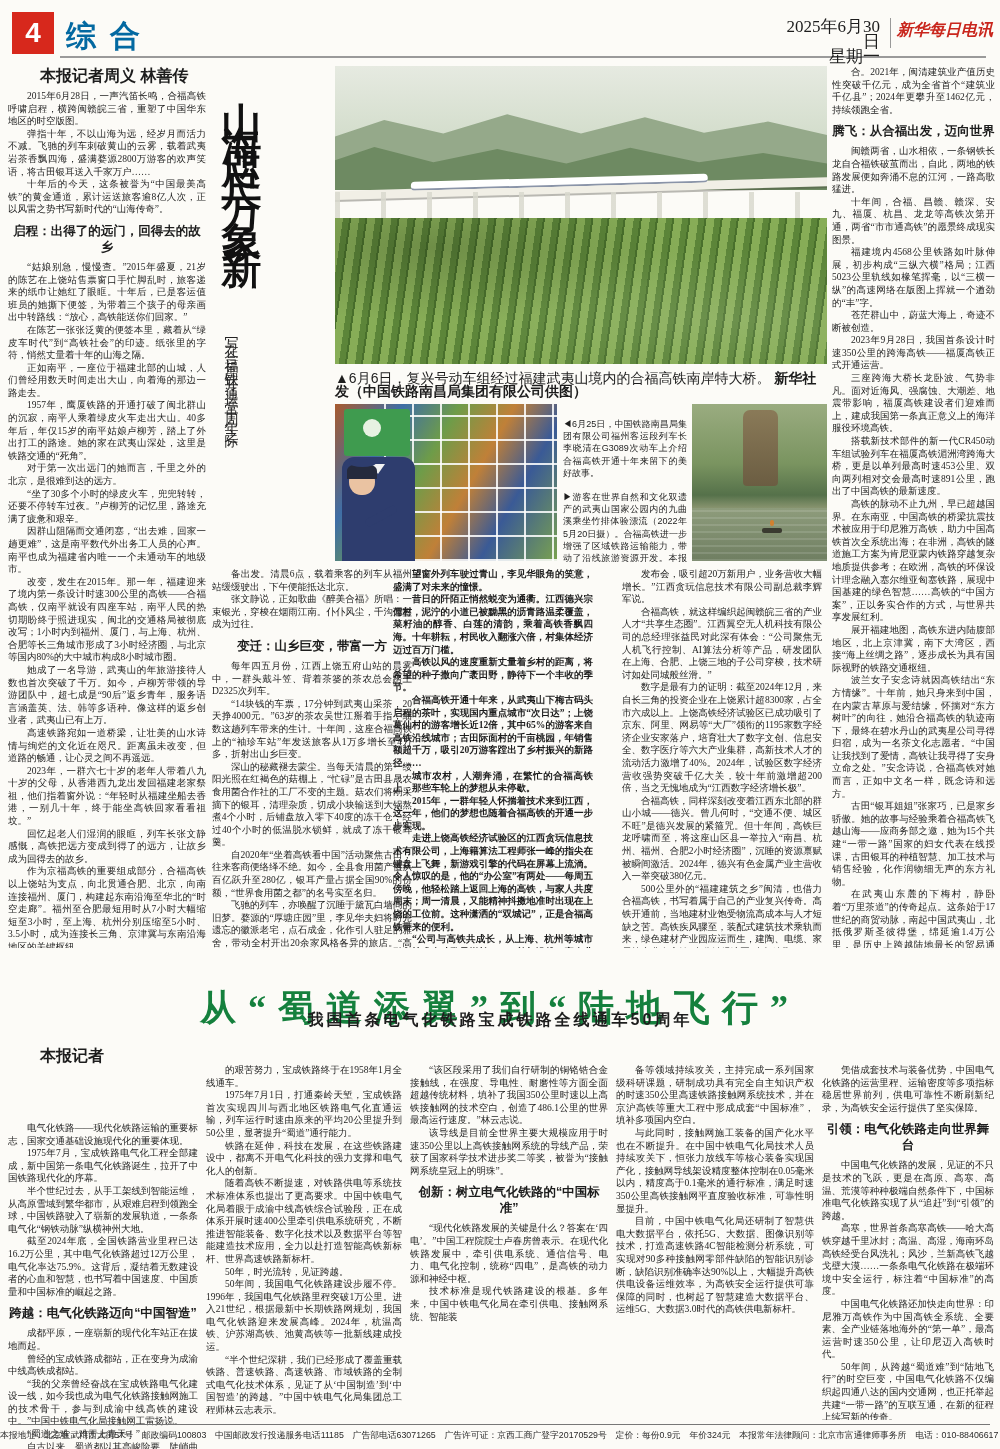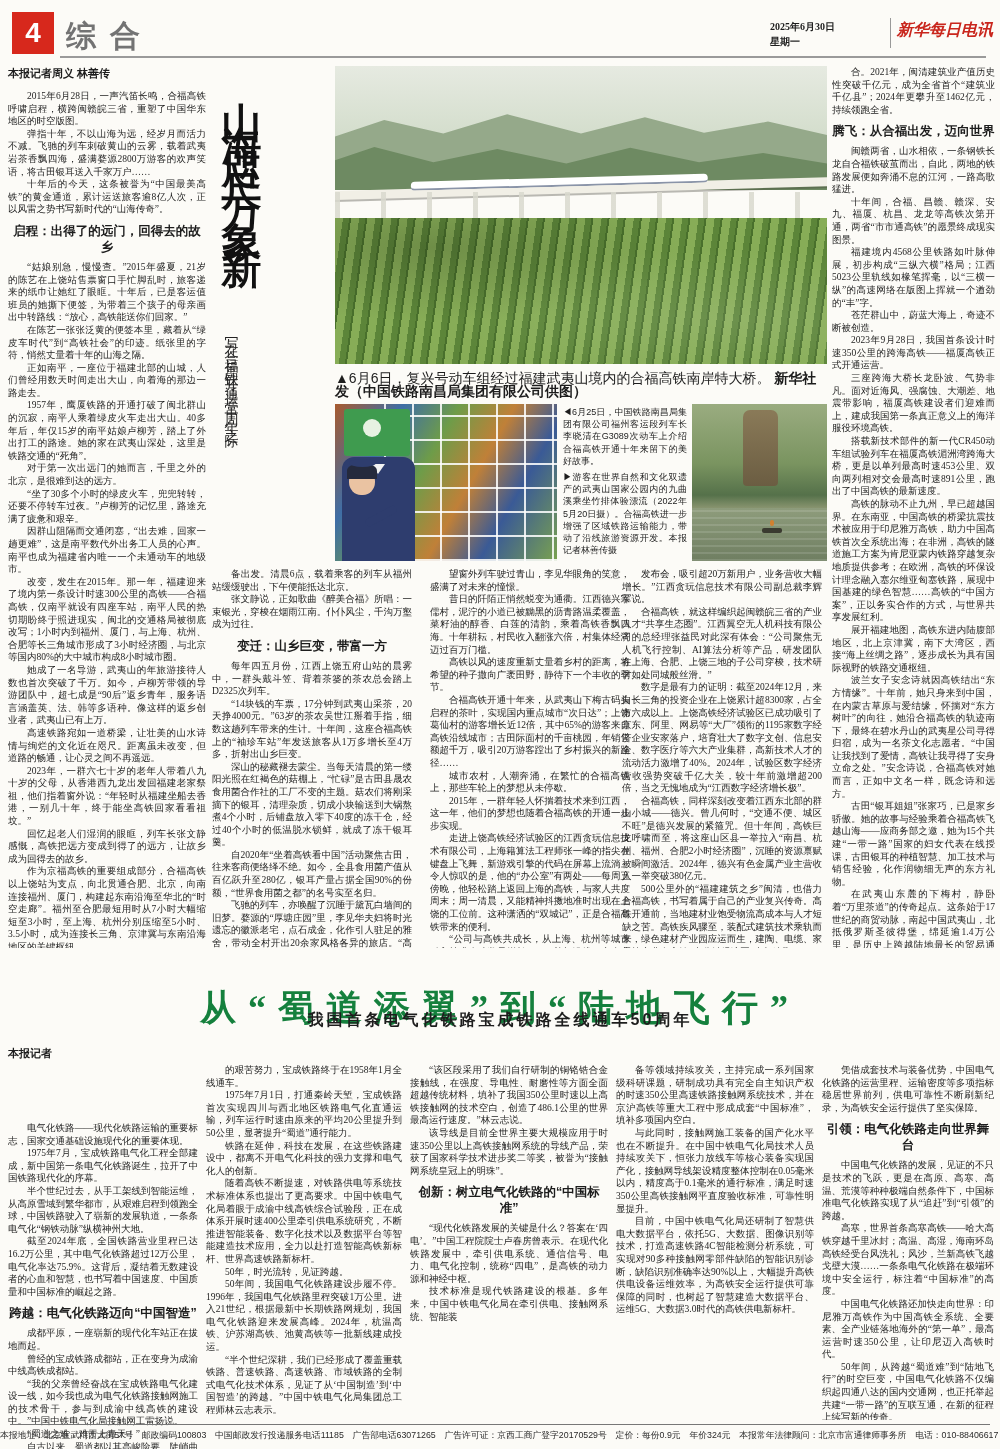--- a/index.html
+++ b/index.html
@@ -2,34 +2,34 @@
 <html><head>
 <meta charset="utf-8">
 <style>
   html,body{margin:0;padding:0;background:#888;}
   #page{position:relative;width:1000px;height:1449px;background:#fcfbf7;margin:0 auto;
         font-family:"Liberation Serif","DejaVu Serif",serif;color:#1d1d1d;overflow:hidden;}
   
   .pagenum{position:absolute;left:12px;top:12px;width:42px;height:42px;background:#d7281c;
            color:#fff;font-family:"Liberation Sans",sans-serif;font-weight:bold;font-size:28px;
            display:flex;align-items:center;justify-content:center;}
-  .section{position:absolute;left:66px;top:16px;font-size:30px;font-weight:900;color:#737373;
+  .section{position:absolute;left:66px;top:16px;font-size:30px;font-weight:900;color:#0369a1;
            letter-spacing:14px;font-family:"Liberation Sans",sans-serif;}
   .hrule{position:absolute;left:60px;right:14px;top:56px;height:2px;background:#9a9a9a;}
-  .dateblock{position:absolute;left:770px;top:19px;width:110px;text-align:left;
-             font-size:10px;font-weight:bold;line-height:15px;}
+  .dateblock{position:absolute;left:770px;top:19px;width:110px;text-align:right;
+             font-size:17px;font-weight:normal;line-height:15px;}
   .hdivider{position:absolute;left:890px;top:18px;width:1px;height:30px;background:#999;}
   .masthead{position:absolute;left:897px;top:20px;font-size:16px;font-weight:900;color:#c9261d;
             font-style:italic;letter-spacing:0;white-space:nowrap;}
   
   .col{position:absolute;font-size:9.5px;line-height:12.6px;text-align:justify;overflow:hidden;}
   .col p{margin:0;text-indent:2em;}
   .col p.sub{font-family:"Liberation Sans",sans-serif;font-weight:bold;text-align:center;
              text-indent:0;font-size:12.5px;line-height:16px;margin:7px 0 6px 0;}
-  .byline{position:absolute;font-size:11px;font-weight:bold;font-family:"Liberation Sans",sans-serif;}
+  .byline{position:absolute;font-size:16px;font-weight:bold;font-family:"Liberation Sans",sans-serif;margin-left:32px;}
   
   .vhead{position:absolute;left:212px;top:70px;width:118px;height:492px;
          writing-mode:vertical-lr;display:flex;}
   .vtitle{font-size:40px;font-weight:900;letter-spacing:24px;line-height:58px;color:#111;}
   .vsub{font-size:14px;letter-spacing:7px;padding-top:88px;line-height:40px;color:#222;
         font-family:"Liberation Sans",sans-serif;}
   
   .photo{position:absolute;overflow:hidden;}
   .pm-sky{position:absolute;left:0;top:0;width:100%;height:110px;background:linear-gradient(#e6eae1,#c9d6c0);}
   .pm-ridge1{position:absolute;left:0;top:26px;width:100%;height:74px;background:#95a98a;
@@ -64,21 +64,21 @@
   .pc-pillar{position:absolute;left:38%;top:4%;width:26%;height:48%;background:linear-gradient(#8a7a58,#6b5d42);border-radius:7px 7px 4px 4px;}
   .pc-water{position:absolute;left:0;bottom:0;width:100%;height:34%;
      background:repeating-linear-gradient(0deg,rgba(255,255,255,.12) 0 2px,transparent 2px 7px),linear-gradient(#8e9c7c,#6f7e61);}
   .pc-raft{position:absolute;left:52%;bottom:18%;width:20px;height:5px;background:#3a3a30;border-radius:2px;}
   .pc-man{position:absolute;left:58%;bottom:22%;width:4px;height:6px;background:#d08030;border-radius:2px;}
   
   .caption{position:absolute;font-size:14px;line-height:13px;font-family:"Liberation Sans",sans-serif;}
   .caption b{font-weight:bold;}
   .capcol{position:absolute;font-size:9px;line-height:12.2px;text-align:justify;overflow:hidden;
           font-family:"Liberation Sans",sans-serif;}
-  .capcol p{margin:0 0 4px 0;text-indent:0;}
+  .capcol p{margin:12px 0 4px 0;text-indent:0;}
   
   .a2title{position:absolute;left:0;top:960px;width:1000px;text-align:center;font-size:36px;
            font-weight:700;letter-spacing:12px;color:#15803d;}
   .a2sub{position:absolute;left:0;top:1010px;width:1000px;text-align:center;font-size:16px;
          font-weight:bold;letter-spacing:3px;font-family:"Liberation Sans",sans-serif;}
   
   .frule{position:absolute;left:10px;right:10px;top:1424px;height:1px;background:#777;}
   .footer{position:absolute;left:0;top:1430px;width:1000px;text-align:center;font-size:8.8px;
           color:#2a2a2a;white-space:nowrap;font-family:"Liberation Sans",sans-serif;}
 </style>
@@ -168,21 +168,21 @@
   <div class="col" style="left:212px;top:568px;width:200px;height:380px;">
       <p>备出发。清晨6点，载着乘客的列车从福州站缓缓驶出，下午便能抵达北京。</p>
       <p>张文静说，正如歌曲《醉美合福》所唱：一束银光，穿梭在烟雨江南。仆仆风尘，千沟万壑成为过往。</p>
       <p class="sub">变迁：山乡巨变，带富一方</p>
       <p>每年四五月份，江西上饶五府山站的晨雾中，一群头戴斗笠、背着茶篓的茶农总会踏上D2325次列车。</p>
       <p>“14块钱的车票，17分钟到武夷山采茶，20天挣4000元。”63岁的茶农吴世江掰着手指，细数这趟列车带来的生计。十年间，这座合福高铁上的“袖珍车站”年发送旅客从1万多增长至4万多，折射出山乡巨变。</p>
       <p>深山的秘藏褪去蒙尘。当每天清晨的第一缕阳光照在红褐色的菇棚上，“忙碌”是古田县晟农食用菌合作社的工厂不变的主题。菇农们将刚采摘下的银耳，清理杂质，切成小块输送到大锅熬煮4个小时，后铺盘放入零下40度的冻干仓，经过40个小时的低温脱水锁鲜，就成了冻干银耳羹。</p>
       <p>自2020年“坐着高铁看中国”活动聚焦古田，往来客商便络绎不绝。如今，全县食用菌产值从百亿跃升至280亿，银耳产量占据全国90%的份额，“世界食用菌之都”的名号实至名归。</p>
       <p>飞驰的列车，亦唤醒了沉睡于黛瓦白墙间的旧梦。婺源的“厚塘庄园”里，李见华夫妇将时光遗忘的徽派老宅，点石成金，化作引人驻足的雅舍，带动全村开出20余家风格各异的旅店。“高铁带来的不只是匆匆过客，更是扎下根来的希望。”凝</p>
     </div>
-  <div class="col" style="left:430px;top:568px;width:200px;height:380px;">
+  <div class="col" style="left:393px;top:568px;width:200px;height:380px;font-weight:bold;">
       <p>望窗外列车驶过青山，李见华眼角的笑意，盛满了对未来的憧憬。</p>
       <p>昔日的阡陌正悄然蜕变为通衢。江西德兴宗儒村，泥泞的小道已被黝黑的沥青路温柔覆盖，菜籽油的醇香、白莲的清韵，乘着高铁香飘四海。十年耕耘，村民收入翻涨六倍，村集体经济迈过百万门槛。</p>
       <p>高铁以风的速度重新丈量着乡村的距离，将希望的种子撒向广袤田野，静待下一个丰收的季节。</p>
       <p>合福高铁开通十年来，从武夷山下梅古码头启程的茶叶，实现国内重点城市“次日达”；上饶葛仙村的游客增长近12倍，其中65%的游客来自高铁沿线城市；古田际面村的千亩桃园，年销售额超千万，吸引20万游客蹚出了乡村振兴的新路径……</p>
       <p>城市农村，人潮奔涌，在繁忙的合福高铁上，那些车轮上的梦想从未停歇。</p>
       <p>2015年，一群年轻人怀揣着技术来到江西，这一年，他们的梦想也随着合福高铁的开通一步步实现。</p>
       <p>走进上饶高铁经济试验区的江西贪玩信息技术有限公司，上海籍算法工程师张一峰的指尖在键盘上飞舞，新游戏引擎的代码在屏幕上流淌。令人惊叹的是，他的“办公室”有两处——每周五傍晚，他轻松踏上返回上海的高铁，与家人共度周末；周一清晨，又能精神抖擞地准时出现在上饶的工位前。这种潇洒的“双城记”，正是合福高铁带来的便利。</p>
       <p>“公司与高铁共成长，从上海、杭州等城市引入技术人才数量增长30%，并与沿线12家企业达成合作项目，在合肥、福州等地举办15场产品</p>
     </div>
   <div class="col" style="left:622px;top:568px;width:200px;height:380px;">

